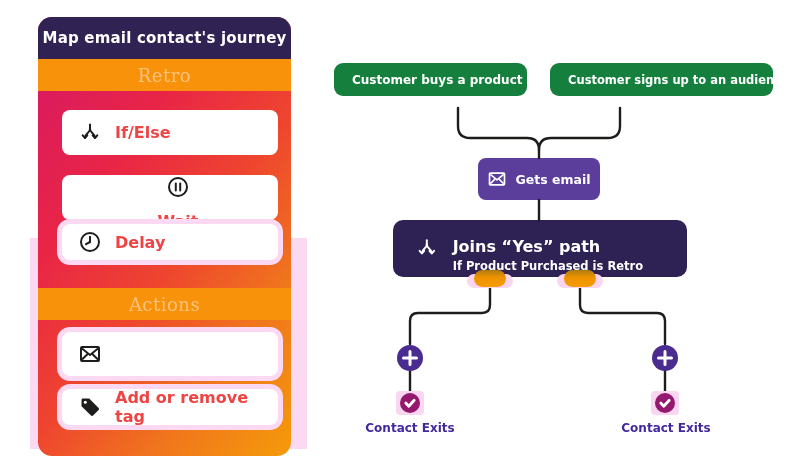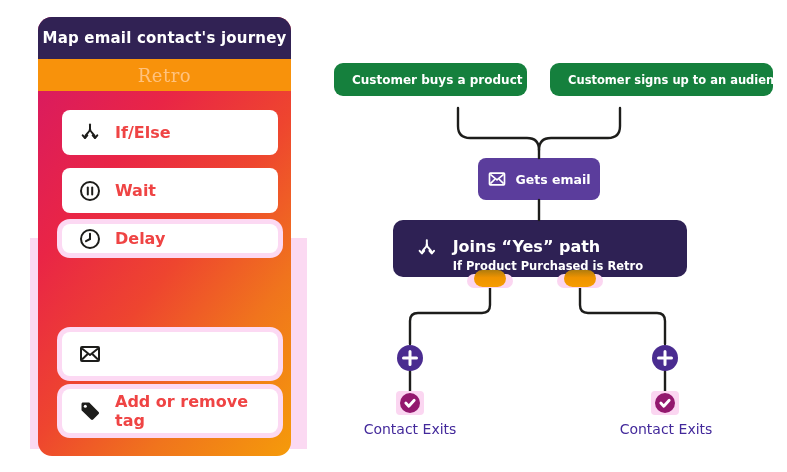--- a/index.html
+++ b/index.html
@@ -22,43 +22,43 @@
   .sb-band span{font-family:"DejaVu Serif","Liberation Serif",serif;
     color:#ffc27d;font-size:18px;letter-spacing:.5px;}
   .band-rules{top:42px;}
   .band-actions{top:271px;}
   .sb-card{position:absolute;left:24px;width:216px;height:45px;background:#ffffff;
     border-radius:8px;display:flex;align-items:center;padding-left:16px;gap:13px;
     box-sizing:border-box;cursor:pointer;}
   .sb-card .lbl{font-size:16px;font-weight:bold;color:#ef4444;}
   .glow{box-shadow:0 0 0 5px #fcd9f3;}
   .card-ifelse{top:93px;}
-  .card-wait{top:151px;}
-  .card-delay{top:207px;height:29px;}
+  .card-wait{top:158px;flex-direction:column;}
+  .card-delay{top:207px;height:36px;}
   .card-send{top:315px;height:44px;}
-  .card-tag{top:372px;height:44px;}
+  .card-tag{top:372px;height:36px;}
   .sb-card svg{flex:0 0 auto;}
 
   
   .node{position:absolute;box-sizing:border-box;display:flex;align-items:center;color:#fff;z-index:1;}
   .trigger{background:#15803d;border-radius:9px;height:33px;padding:0 10px;gap:8px;cursor:pointer;}
   .trigger .lbl{font-weight:bold;font-size:12px;white-space:nowrap;}
   .t1{left:334px;top:63px;width:193px;}
   .t2{left:550px;top:63px;width:223px;}
   .t2 .lbl{font-size:11.5px;}
   .gets-email{left:478px;top:158px;width:122px;height:42px;background:#5b3d9c;
     border-radius:8px;justify-content:center;gap:8px;cursor:pointer;}
   .gets-email .lbl{font-weight:bold;font-size:12.5px;}
   .joins{left:393px;top:220px;width:294px;height:57px;background:#2e2154;
     border-radius:10px;padding-left:22px;gap:14px;cursor:pointer;}
   .joins .txt{display:flex;flex-direction:column;gap:2px;}
   .joins .title{font-weight:bold;font-size:16px;line-height:18px;margin-top:32px;}
   .joins .cond{font-weight:bold;font-size:11.5px;line-height:17px;}
   .exit-label{position:absolute;width:120px;text-align:center;top:421px;
-    color:#43299b;font-weight:normal;font-size:14px;z-index:1;}
+    color:#43299b;font-weight:bold;font-size:12px;z-index:1;}
   .exit-left{left:350px;}
   .exit-right{left:606px;}
 
   
   .wires{position:absolute;left:0;top:0;z-index:2;pointer-events:none;}
 </style>
 </head>
 <body>
 
 <div class="canvas">
@@ -102,20 +102,23 @@
       <svg width="24" height="24" viewBox="0 0 24 24">
         <g fill="none" stroke="#1d1d1b" stroke-width="2" stroke-linecap="round">
           <circle cx="12" cy="12" r="9"></circle>
           <path d="M12 12V6.8"></path>
             <path d="M12 12l-4 2.2"></path>
         </g>
       </svg>
       <span class="lbl">Delay</span>
     </div>
 
+    <div class="sb-band band-actions">
+      <span>Actions</span>
+    </div>
 
     <div class="sb-card card-send glow">
       <svg width="24" height="24" viewBox="0 0 24 24">
         <g fill="none" stroke="#1d1d1b" stroke-width="2" stroke-linejoin="round">
           <rect x="3" y="5" width="18" height="14" rx="1"></rect>
           <path d="M4 6.5 12 13l8-6.5"></path>
           <path d="M4 17.5 9.7 12"></path>
             <path d="M20 17.5 14.3 12"></path>
         </g>
       </svg>

